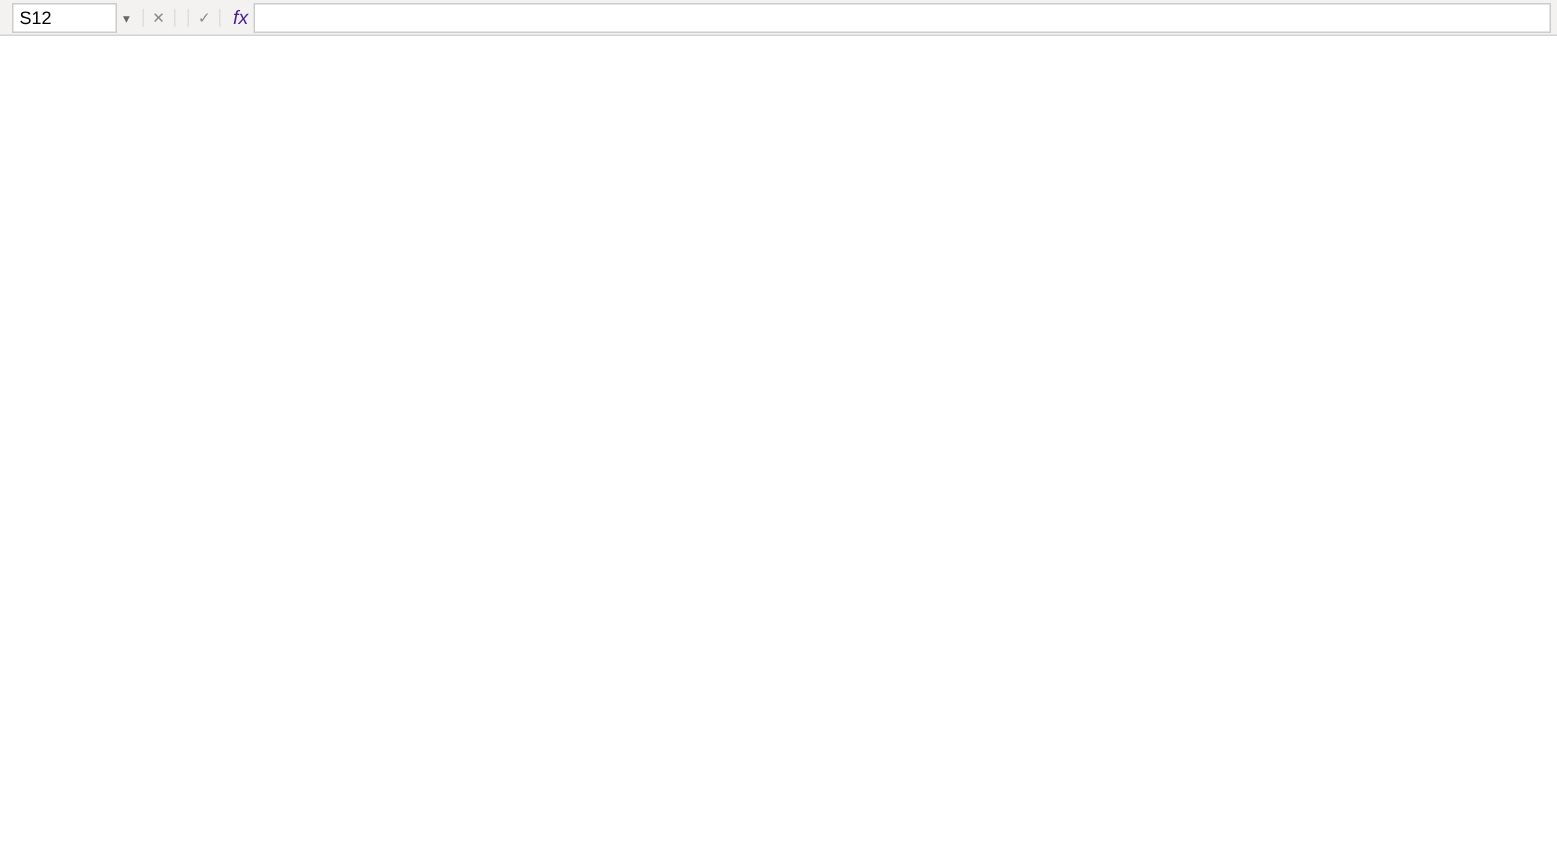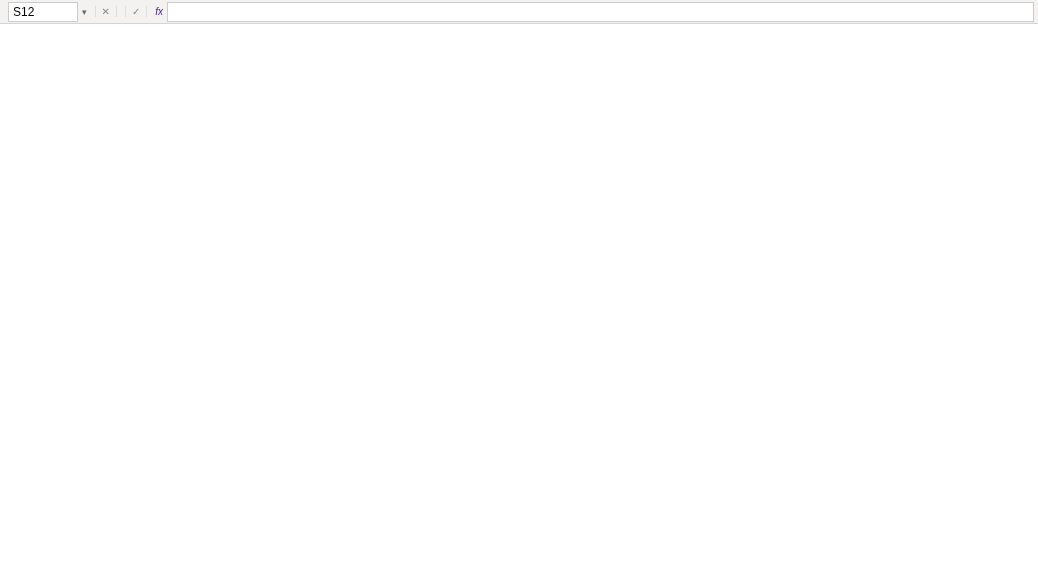--- a/index.html
+++ b/index.html
@@ -28,21 +28,21 @@
 }
 .name-box-dd { font-size: 9px; color: #666; padding: 0 4px; }
 .fx-btn {
   font-size: 10px;
   color: #888;
   padding: 0 6px;
   border-left: 1px solid #ddd;
   border-right: 1px solid #ddd;
   margin: 0 4px;
 }
-.fx-icon { font-style: italic; font-size: 10px; color: #4c1d95; padding: 0 4px; }
+.fx-icon { font-style: italic; font-size: 13px; color: #4c1d95; padding: 0 4px; }
 .formula-input {
   flex: 1;
   height: 20px;
   background: #fff;
   border: 1px solid #ccc;
   margin-right: 4px;
 }
 
 .sheet-area { position: relative; }
 .corner {

